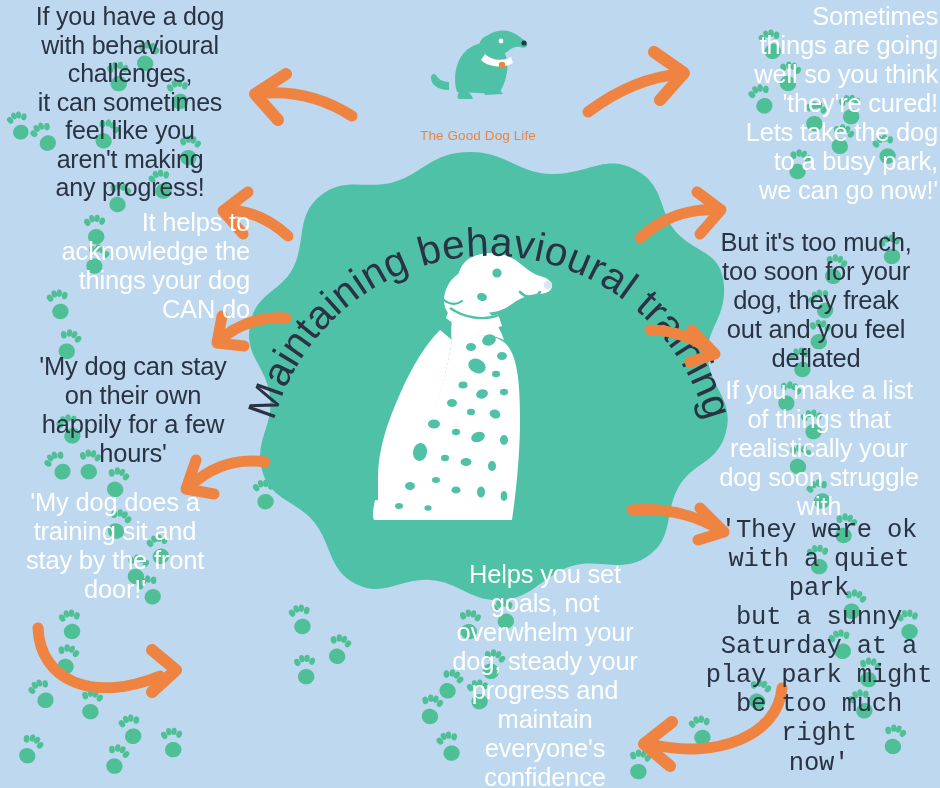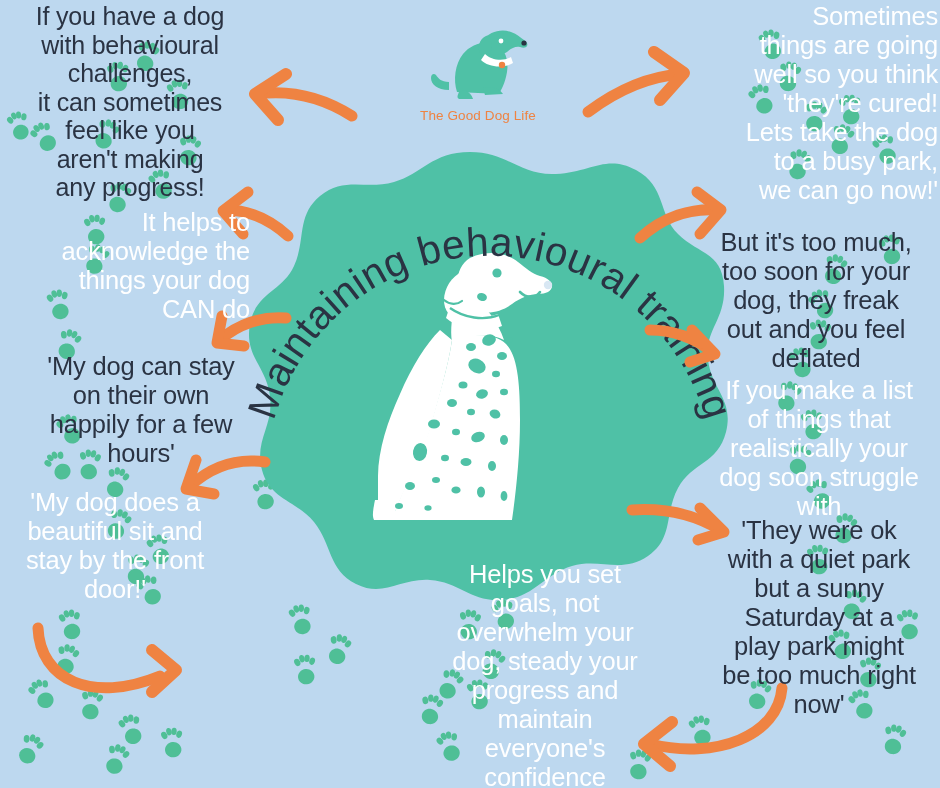--- a/index.html
+++ b/index.html
@@ -28,31 +28,31 @@
     white-space:pre-line;
     font-weight:400;
   }
   .t-navy{color:#2a3343;}
   .t-white{color:#ffffff;}
 
   #txt-tl{left:6px;  top:2px;   width:248px; font-size:25px;}
   #txt-tr{left:690px;top:2px;   width:248px; font-size:25.5px;text-align:right;}
   #txt-l2{left:10px; top:208px; width:240px; font-size:25.5px;text-align:right;}
   #txt-r2{left:700px;top:228px; width:232px; font-size:25.5px;}
-  #txt-l3{left:16px;  top:352px; width:250px; font-size:25.5px;}
+  #txt-l3{left:8px;  top:352px; width:250px; font-size:25.5px;}
   #txt-r3{left:700px;top:376px; width:238px; font-size:25.5px;}
   #txt-l4{left:0px;  top:488px; width:230px; font-size:25.5px;}
-  #txt-r4{left:700px;top:516px; width:238px; font-size:25.5px;}
+  #txt-r4{left:700px;top:516px; width:238px; font-size:25.5px;font-family:Liberation Mono, monospace;}
   #txt-b1{left:182px;top:578px; width:250px; font-size:25.5px;}
   #txt-b2{left:436px;top:560px; width:218px; font-size:25.5px;}
 
   
   #logo{position:absolute;left:398px;top:22px;width:160px;text-align:center;}
   #logo-caption{
-    color:#ef8342;font-size:13.5px;font-weight:500;margin-top:0;letter-spacing:.1px;
+    color:#ef8342;font-size:13.5px;font-weight:500;margin-top:20px;letter-spacing:.1px;
   }
 
   
   svg{display:block;overflow:visible;}
 </style>
 </head>
 <body>
 
 <div class="stage">
 
@@ -364,21 +364,21 @@
     <div class="tblock t-navy" id="txt-l3">'My dog can stay
 on their own
 happily for a few
 hours'</div>
     <div class="tblock t-white" id="txt-r3">If you make a list
 of things that
 realistically your
 dog soon struggle
 with</div>
     <div class="tblock t-white" id="txt-l4">'My dog does a
-beautiful sit and
+training sit and
 stay by the front
 door!'</div>
     <div class="tblock t-navy" id="txt-r4">'They were ok
 with a quiet park
 but a sunny
 Saturday at a
 play park might
 be too much right
 now'</div>
     <div class="tblock t-white" id="txt-b2">Helps you set

